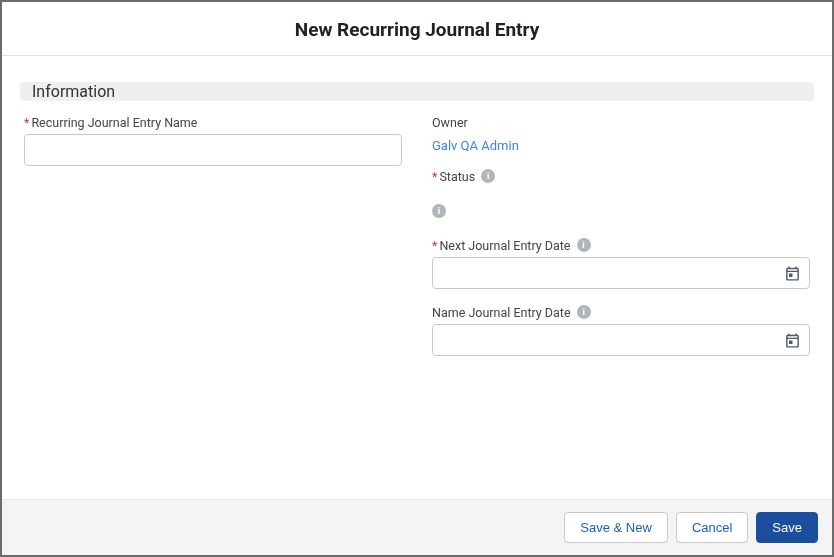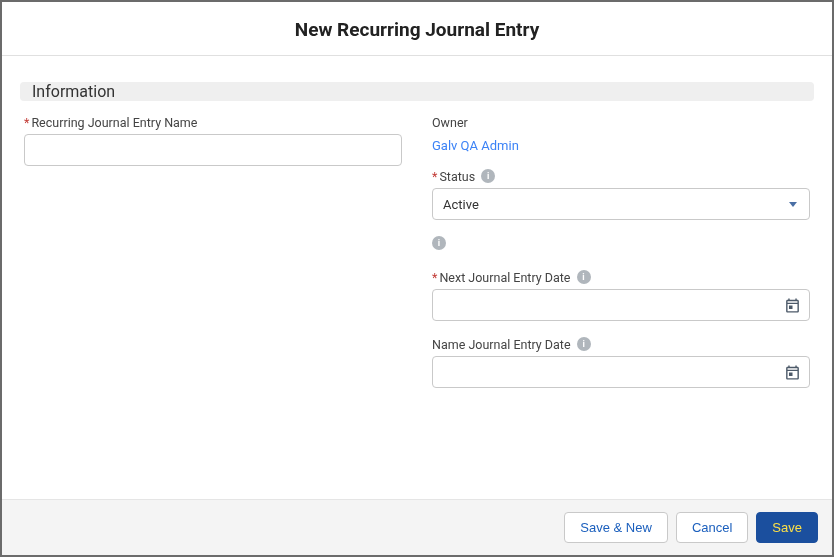--- a/index.html
+++ b/index.html
@@ -125,21 +125,21 @@
       font-size: 13px;
       padding: 7px 15px;
       cursor: pointer;
       border: 1px solid #c9c9c9;
       background: #fff;
       color: #1b5fbd;
     }
     .btn-primary {
       background: #1b4f9e;
       border-color: #1b4f9e;
-      color: #fde047;
+      color: #ffffff;
     }
   </style>
 </head>
 <body>
 
 <div class="modal-header">
   <h2 class="modal-title">New Recurring Journal Entry</h2>
 </div>
 
 <div class="modal-body">
@@ -159,24 +159,20 @@
     <div class="form-col">
       <div class="field">
         <div class="field-label">Owner</div>
         <div class="owner-value">Galv QA Admin</div>
       </div>
 
       <div class="field">
         <div class="field-label">
           <span><span class="req">*</span><span>Status</span></span>
           <span class="info-icon">i</span>
-        </div>
-        <div class="select-wrap">
-          <span class="select-value">Active</span>
-          <span class="caret"></span>
         </div>
       </div>
 
       <div class="field">
         <div class="field-label">
           <span class="info-icon">i</span>
         </div>
       </div>
 
       <div class="field">

